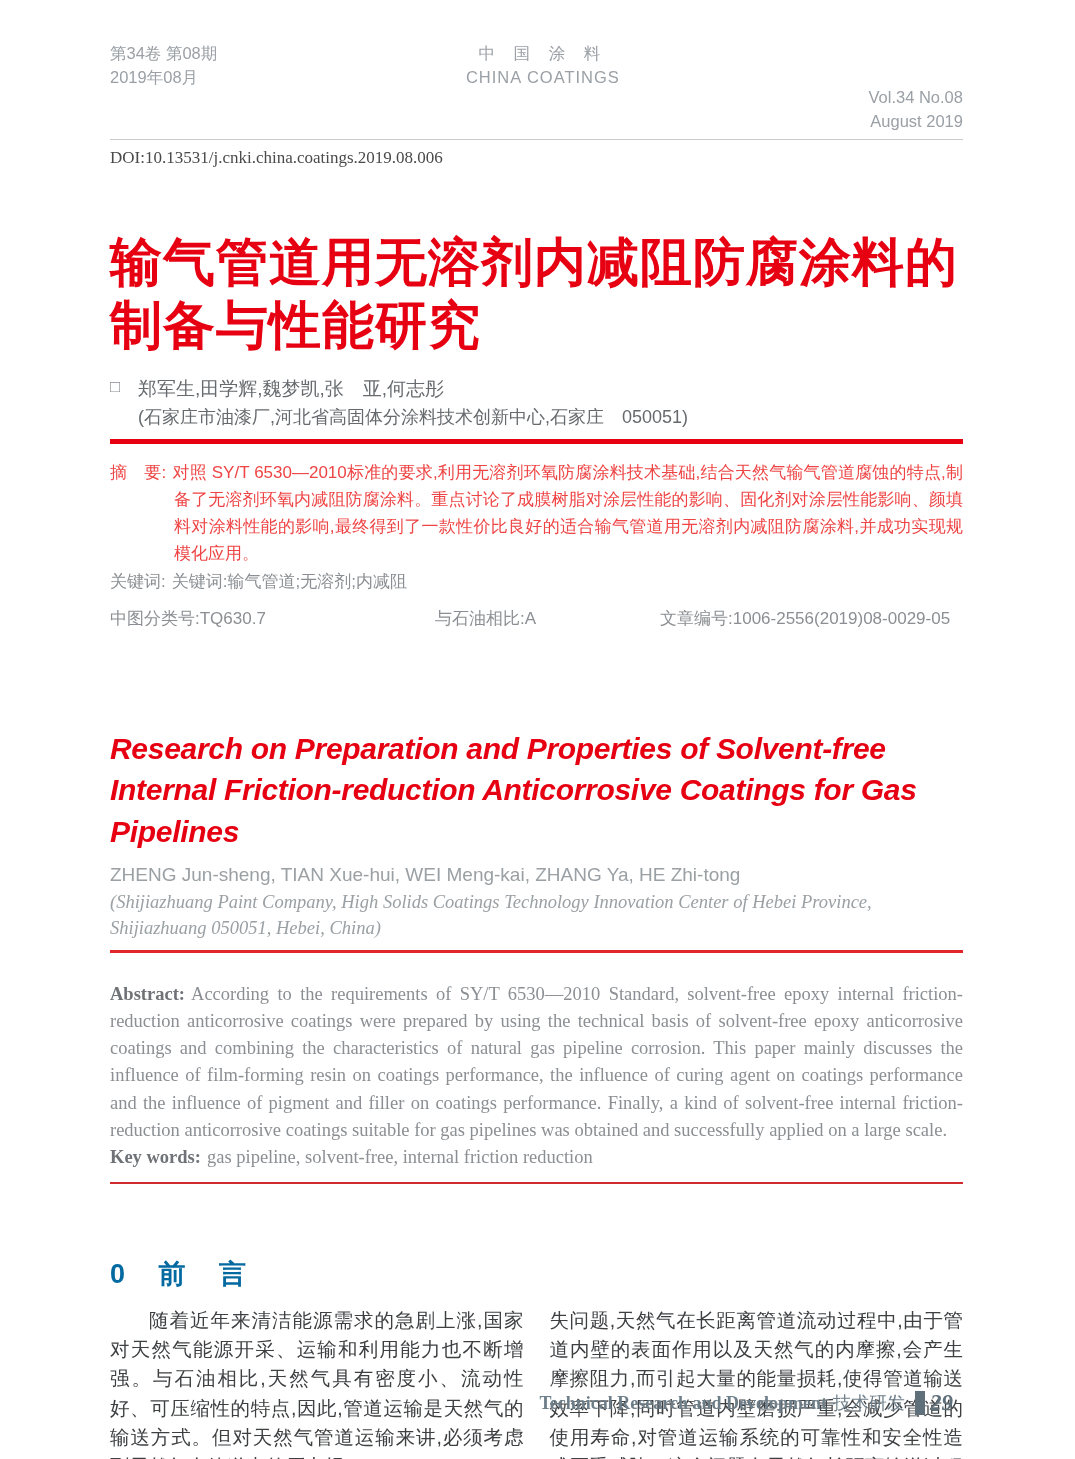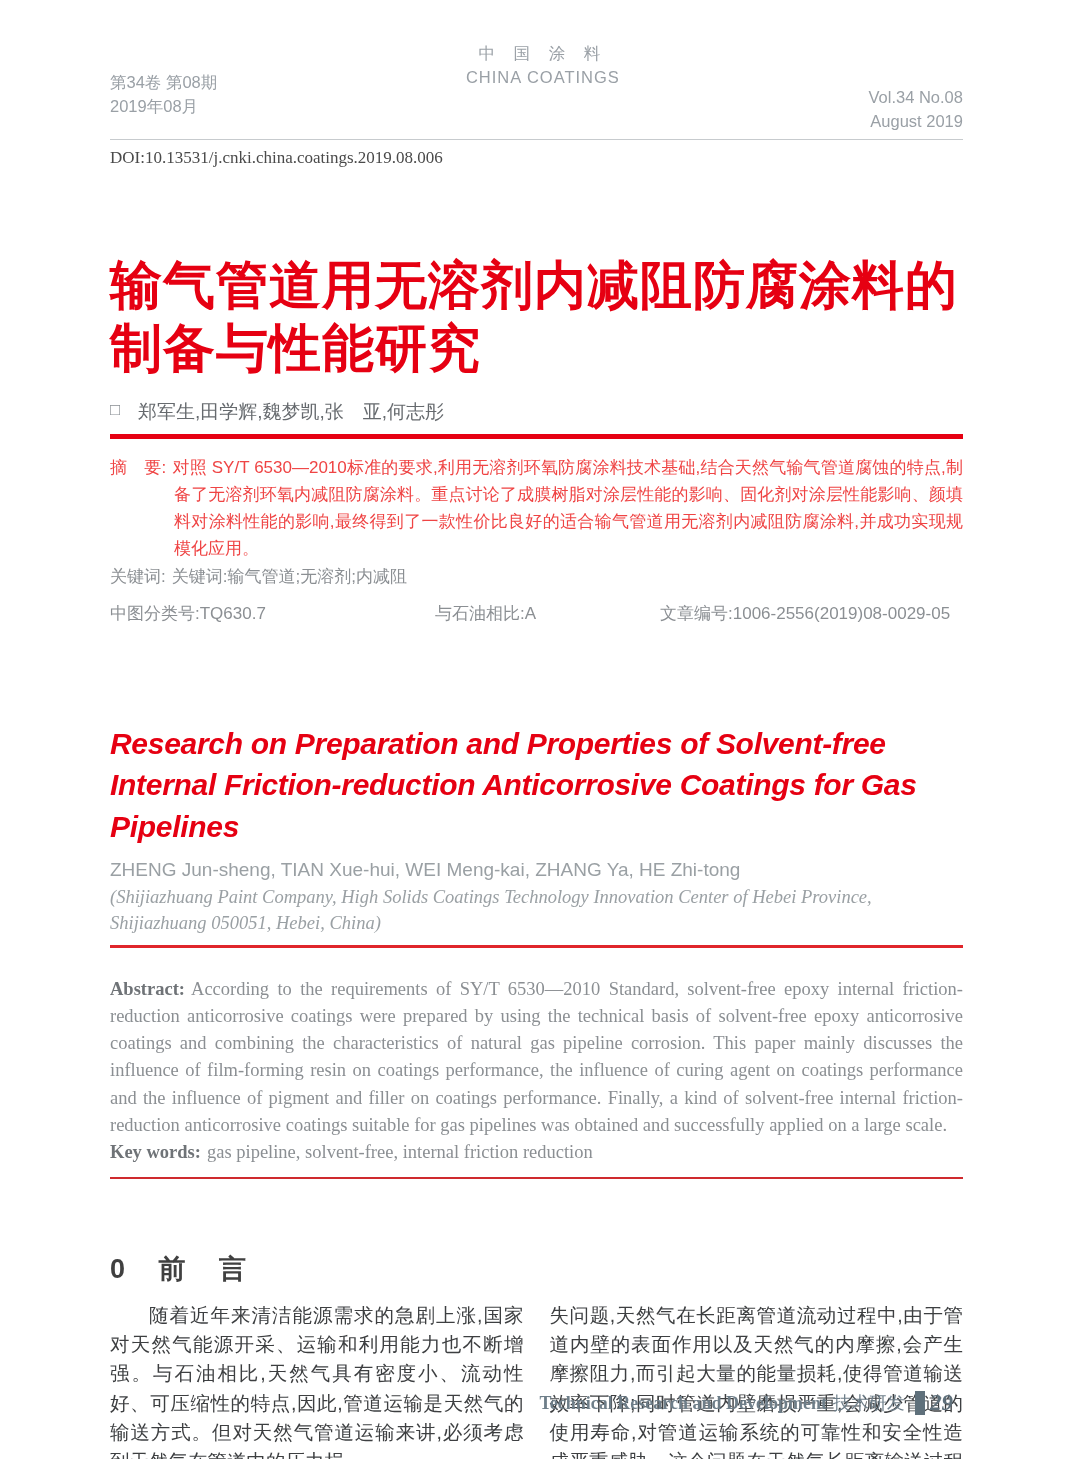--- a/index.html
+++ b/index.html
@@ -7,30 +7,30 @@
   body {
     width:1075px; height:1459px;
     position:relative;
     font-family:"Liberation Sans", sans-serif;
     overflow:hidden;
   }
   .page { padding:42px 112px 0 110px; }
 
   
   .jheader { display:flex; justify-content:space-between; color:#9aa0a6; font-size:16.5px; line-height:1.45; }
-  .jheader .left { text-align:left;margin-top:29px; }
+  .jheader .left { text-align:left; }
   .jheader .center { text-align:center; letter-spacing:1px; }
   .jheader .center .cn { letter-spacing:7px; }
   .jheader .right { text-align:right;margin-top:44px; }
   .jheader-rule { border:none; border-top:1.5px solid #c7cbce; margin:5px 0 8px 0; }
   .doi { font-family:"Liberation Serif", serif; color:#4a4a4a; font-size:17px; }
 
   
   .cn-title {
-    margin-top:86px;
+    margin-top:63px;
     color:#e60012; font-weight:bold;
     font-size:52px; line-height:1.22;
     letter-spacing:1px;
   }
   .authors-row { margin-top:18px; display:flex; color:#666a6e; font-size:19px; line-height:1.35; }
   .author-marker { width:28px; color:#8a8f94; font-size:17px; }
   .affiliation-cn { margin-left:28px; color:#666a6e; font-size:18px; margin-top:4px; }
   .rule-red-thick { border:none; border-top:5px solid #e60012; margin:10px 0 0 0; }
 
   
@@ -62,21 +62,21 @@
     font-family:"Liberation Serif", serif;
     font-size:18.5px; line-height:1.47; text-align:justify;
   }
   .abs-en .lbl, .kw-en .lbl { font-weight:bold; color:#6f7377; padding-right:6px; }
   .kw-en { margin-top:3px; color:#8b8f93; font-family:"Liberation Serif", serif; font-size:18.5px; }
   .rule-red-thin { border:none; border-top:2px solid #cf2a2e; margin:14px 0 0 0; }
 
   
   .section-head {
     margin-top:72px;
-    color:#404040; font-weight:bold; font-size:27px;
+    color:#0369a1; font-weight:bold; font-size:27px;
     word-spacing:14px; letter-spacing:6px;
   }
   .two-col { margin-top:14px; display:flex; gap:26px; }
   .col { flex:1; color:#3d3f41; font-size:19.5px; line-height:1.5; text-align:justify; }
   .col .indent { text-indent:2em; }
 
   
   .pfooter {
     position:absolute; right:122px; top:1390px;
     display:flex; align-items:center;
@@ -107,20 +107,21 @@
     </div>
   </div>
   <hr class="jheader-rule">
   <div class="doi">DOI:10.13531/j.cnki.china.coatings.2019.08.006</div>
 
   <h1 class="cn-title">输气管道用无溶剂内减阻防腐涂料的制备与性能研究</h1>
   <div class="authors-row">
     <span class="author-marker">□</span>
     <span>郑军生,田学辉,魏梦凯,张　亚,何志彤</span>
   </div>
+  <div class="affiliation-cn">(石家庄市油漆厂,河北省高固体分涂料技术创新中心,石家庄　050051)</div>
   <hr class="rule-red-thick">
 
   <p class="abs-cn hang"><span class="lbl">摘　要:</span><span>对照 SY/T 6530—2010标准的要求,利用无溶剂环氧防腐涂料技术基础,结合天然气输气管道腐蚀的特点,制备了无溶剂环氧内减阻防腐涂料。重点讨论了成膜树脂对涂层性能的影响、固化剂对涂层性能影响、颜填料对涂料性能的影响,最终得到了一款性价比良好的适合输气管道用无溶剂内减阻防腐涂料,并成功实现规模化应用。</span></p>
   <p class="kw-cn hang"><span class="lbl">关键词:</span><span>关键词:输气管道;无溶剂;内减阻</span></p>
   <div class="clc-row">
     <span class="c1">中图分类号:TQ630.7</span>
     <span class="c2">与石油相比:A</span>
     <span>文章编号:1006-2556(2019)08-0029-05</span>
   </div>
 

